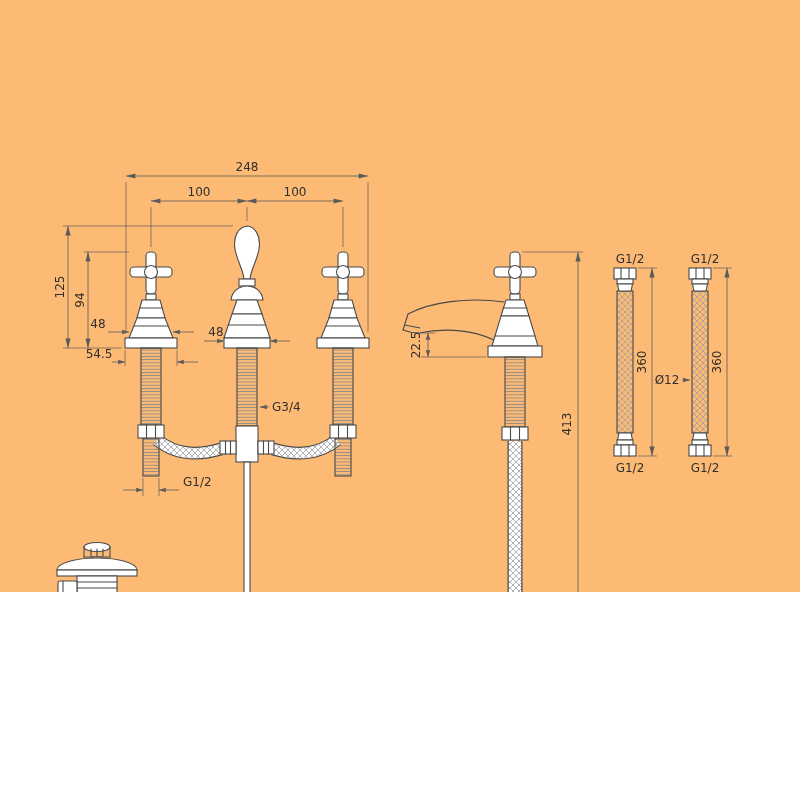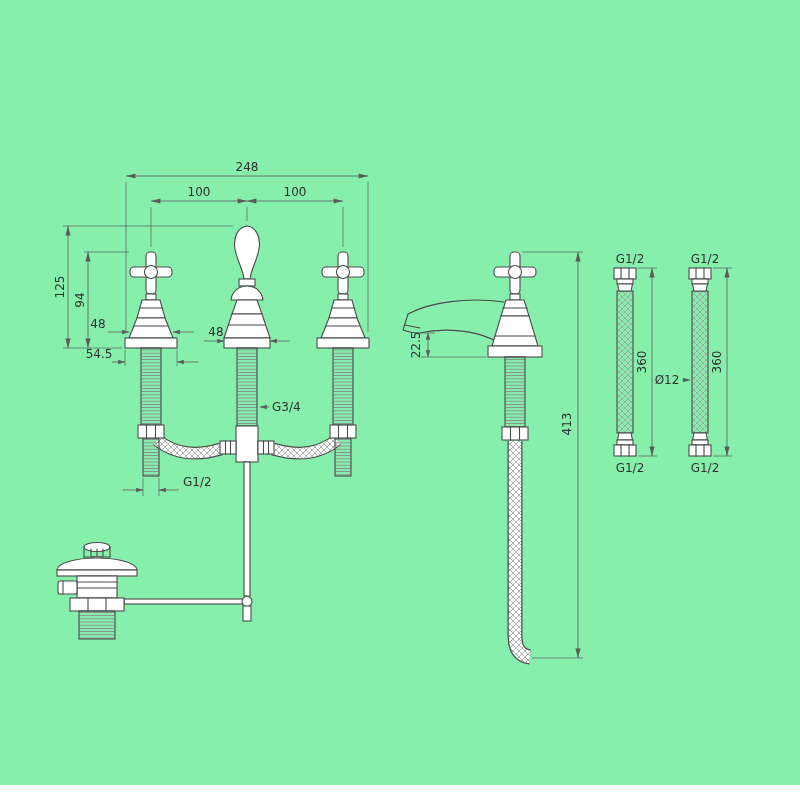--- a/index.html
+++ b/index.html
@@ -1,16 +1,16 @@
 <!DOCTYPE html>
 <html><head>
 <meta charset="utf-8">
 <style>
   html,body{margin:0;padding:0;background:#ffffff;}
-  .canvas{width:800px;height:785px;background:#86efac;position:relative;overflow:hidden;}
+  .canvas{width:800px;height:592px;background:#fdba74;position:relative;overflow:hidden;}
   svg text{font-family:"DejaVu Sans","Liberation Sans",sans-serif;font-size:12px;fill:#2f2f2f;}
   .geo{stroke:#4a4a4a;stroke-width:1.1;fill:none;stroke-linecap:round;}
   .geof{stroke:#4a4a4a;stroke-width:1.1;fill:#ffffff;}
   .thr{stroke:#4a4a4a;stroke-width:1.1;fill:url(#thread);}
   .brd{stroke:#4a4a4a;stroke-width:1.1;fill:url(#braid);}
   .dim{stroke:#5b5b5b;stroke-width:0.8;fill:none;}
   .ext{stroke:#5b5b5b;stroke-width:0.7;fill:none;}
   .hoseOuter{stroke:#4a4a4a;stroke-width:13;fill:none;}
   .hoseInner{stroke:#ffffff;stroke-width:10.6;fill:none;}
   .hoseBraid{stroke:url(#braid);stroke-width:10.6;fill:none;}

